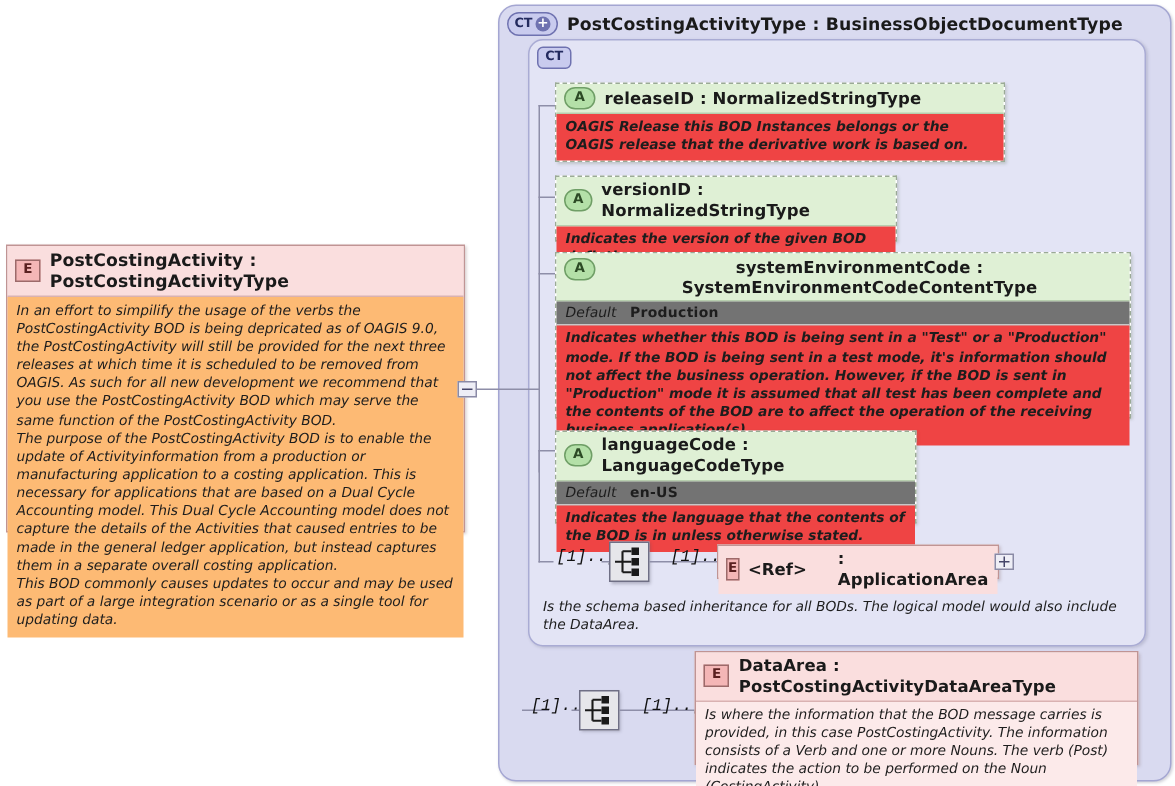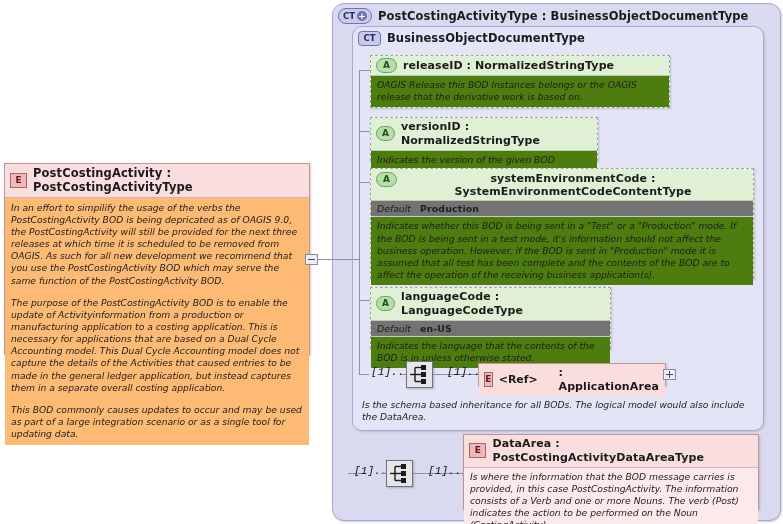--- a/index.html
+++ b/index.html
@@ -125,21 +125,21 @@
   }
   .el-box .hdr { background: #fadede; border-bottom: 1px solid #d9b2b2; }
   .el-box .desc { background: #fceaea; }
 
   
   #el-root {
     left: 4px; top: 163px;
     width: 306px; height: 192px;
   }
   #el-root .desc { background: #fdba74; padding: 4px 6px 5px 6px; }
-  #el-root .desc p + p { margin-top: 10px; }
+  #el-root .desc p + p { margin-top: 0px; }
 
   
   #el-ref {
     left: 478px; top: 363px;
     width: 188px; height: 23px;
   }
   #el-ref .hdr { border-bottom: none; padding: 2px 6px 2px 5px; }
   #el-ref .hdr-title { font-size: 11px; }
   .ref-lt { font-weight: bold; font-size: 11px; color: #1a1a1a; }
   .ref-sep { display: inline-block; width: 22px; }
@@ -152,21 +152,21 @@
   #el-dataarea .hdr-title { font-size: 11px; }
 
   
   .attr-box {
     background: #ffffff;
     border: 1px dashed #9aaa95;
     box-shadow: 1px 1px 2px rgba(100,115,95,.3);
   }
   .attr-box .hdr { background: #dff0d5; border-bottom: 1px solid #b7ceae; }
   .attr-box .hdr-title { font-size: 11px; }
-  .attr-box .desc { background: #4d7c0f; color: #1d1d1d; }
+  .attr-box .desc { background: #ef4444; color: #1d1d1d; font-weight: bold; }
   .defrow {
     display: flex;
     align-items: baseline;
     gap: 9px;
     font-size: 9.3px;
     padding: 2px 6px 2px 6px;
     border-bottom: 1px solid #c8c8c8;
     background: #737373;
   }
   .defrow .dlabel { font-style: italic; color: #1d1d1d; }
@@ -249,21 +249,20 @@
         <span>CT</span>
           <span class="plusglyph">+</span>
       </span>
       <span class="hdr-title">PostCostingActivityType : BusinessObjectDocumentType</span>
     </div>
   </div>
 
   <div class="node" id="ct-inner">
     <div class="hdr" style="padding-top:4px;">
       <span class="badge badge-ct">CT</span>
-      <span class="hdr-title">BusinessObjectDocumentType</span>
     </div>
   </div>
 
   <div class="node el-box" id="el-root">
     <div class="hdr">
       <span class="badge badge-e">E</span>
       <span class="hdr-title">PostCostingActivity : PostCostingActivityType</span>
     </div>
     <div class="desc">
       <p>In an effort to simpilify the usage of the verbs the PostCostingActivity BOD is being depricated as of OAGIS 9.0, the PostCostingActivity will still be provided for the next three releases at which time it is scheduled to be removed from OAGIS.  As such for all new development we recommend that you use the PostCostingActivity BOD which may serve the same function of the PostCostingActivity BOD.</p>

